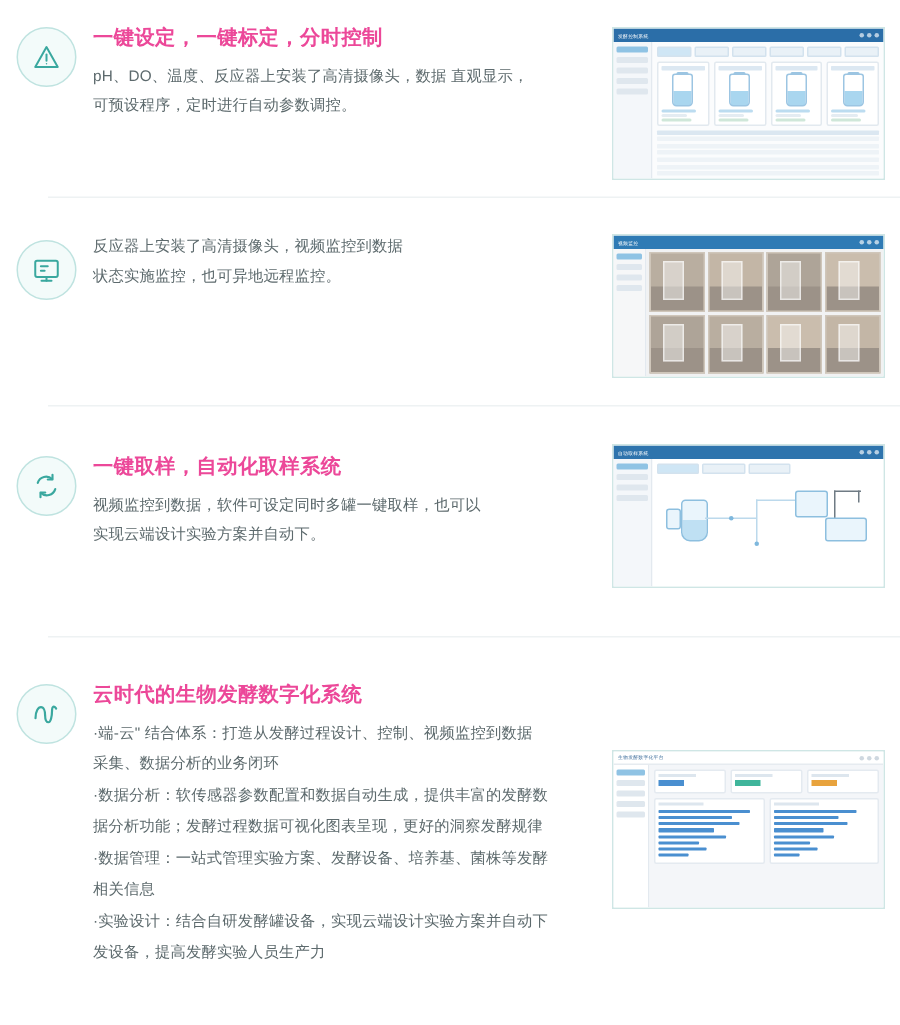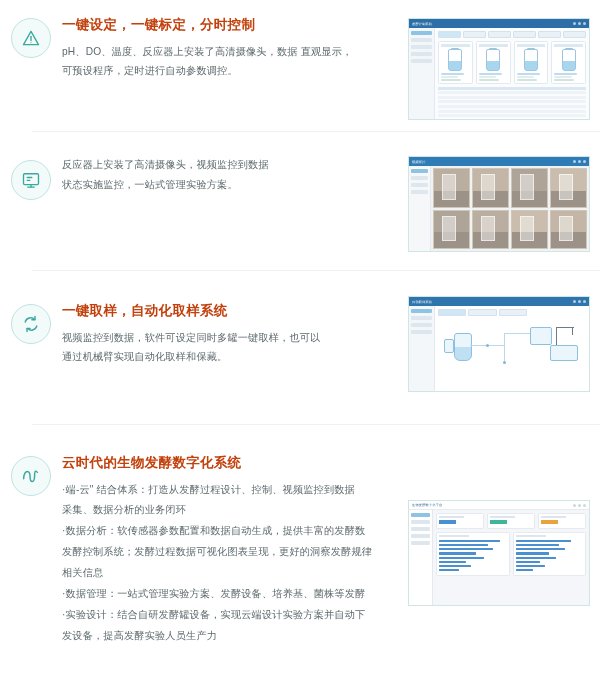--- a/index.html
+++ b/index.html
@@ -52,21 +52,21 @@
     justify-content: center;
     box-sizing: border-box;
   }
   .icon-circle svg { display: block; }
 
   .text-cell {
     flex: 1;
     padding-right: 6px;
   }
   .feature-title {
-    color: #c2410c;
+    color: #ec4899;
     font-size: 13.5px;
     font-weight: bold;
     letter-spacing: .3px;
     margin: 2px 0 9px 0;
     line-height: 1.3;
   }
   .feature-body {
     color: #5d6a6d;
     font-size: 10.2px;
     line-height: 1.75;
@@ -356,21 +356,21 @@
           <line x1="8" y1="20.5" x2="16" y2="20.5"></line>
           <line x1="12" y1="17.5" x2="12" y2="20.5"></line>
           <line x1="7.5" y1="9" x2="13" y2="9"></line>
           <line x1="7.5" y1="12.5" x2="10.5" y2="12.5"></line>
         </svg>
       </div>
     </div>
     <div class="text-cell" style="width:320px; flex:none;">
       <div class="feature-body">
         <p>反应器上安装了高清摄像头，视频监控到数据</p>
-        <p>状态实施监控，一站式管理实验方案。</p>
+        <p>状态实施监控，也可异地远程监控。</p>
       </div>
     </div>
     <div class="shot" style="position:absolute; left:408px; top:0px; width:182px; height:96px;">
       <div class="shot-inner">
         <div class="ui-top" style="background:#2f7bb5;">
           <span class="logo">视频监控</span>
           <span class="dots">
               <i></i>
               <i></i>
               <i></i>
@@ -410,21 +410,21 @@
           <polyline points="16.8,3 16.8,6.8 13,6.8"></polyline>
           <path d="M19 14.5a7 7 0 0 1-11.5 3"></path>
           <polyline points="7.2,21 7.2,17.2 11,17.2"></polyline>
         </svg>
       </div>
     </div>
     <div class="text-cell" style="width:330px; flex:none;">
       <div class="feature-title">一键取样，自动化取样系统</div>
       <div class="feature-body">
         <p>视频监控到数据，软件可设定同时多罐一键取样，也可以</p>
-        <p>通过机械臂实现自动化取样和保藏。</p>
+        <p>实现云端设计实验方案并自动下。</p>
       </div>
     </div>
     <div class="shot" style="position:absolute; left:408px; top:-4px; width:182px; height:96px;">
       <div class="shot-inner">
         <div class="ui-top" style="background:#2e74ad;">
           <span class="logo">自动取样系统</span>
           <span class="dots">
               <i></i>
               <i></i>
               <i></i>
@@ -473,23 +473,23 @@
           <path d="M4 15c0-5 2-8 4-8s3 3 3 6 1 5 2.5 5S16 14 16 10s1.5-4 3-2"></path>
         </svg>
       </div>
     </div>
     <div class="text-cell" style="width:330px; flex:none;">
       <div class="feature-title">云时代的生物发酵数字化系统</div>
       <div class="feature-body" style="line-height:1.85;">
         <p>·端-云" 结合体系：打造从发酵过程设计、控制、视频监控到数据</p>
         <p>采集、数据分析的业务闭环</p>
         <p>·数据分析：软传感器参数配置和数据自动生成，提供丰富的发酵数</p>
-        <p>发酵控制系统；发酵过程数据可视化图表呈现，更好的洞察发酵规律</p>
+        <p>据分析功能；发酵过程数据可视化图表呈现，更好的洞察发酵规律</p>
+        <p>·数据管理：一站式管理实验方案、发酵设备、培养基、菌株等发酵</p>
         <p>相关信息</p>
-        <p>·数据管理：一站式管理实验方案、发酵设备、培养基、菌株等发酵</p>
         <p>·实验设计：结合自研发酵罐设备，实现云端设计实验方案并自动下</p>
         <p>发设备，提高发酵实验人员生产力</p>
       </div>
     </div>
     <div class="shot" style="position:absolute; left:408px; top:48px; width:182px; height:106px;">
       <div class="shot-inner">
         <div class="ui-top" style="background:#ffffff; border-bottom:1px solid #e6ebf0;">
           <span class="logo" style="color:#3b6c9a;">生物发酵数字化平台</span>
           <span class="dots">
               <i style="background:#cfd8e0;"></i>

